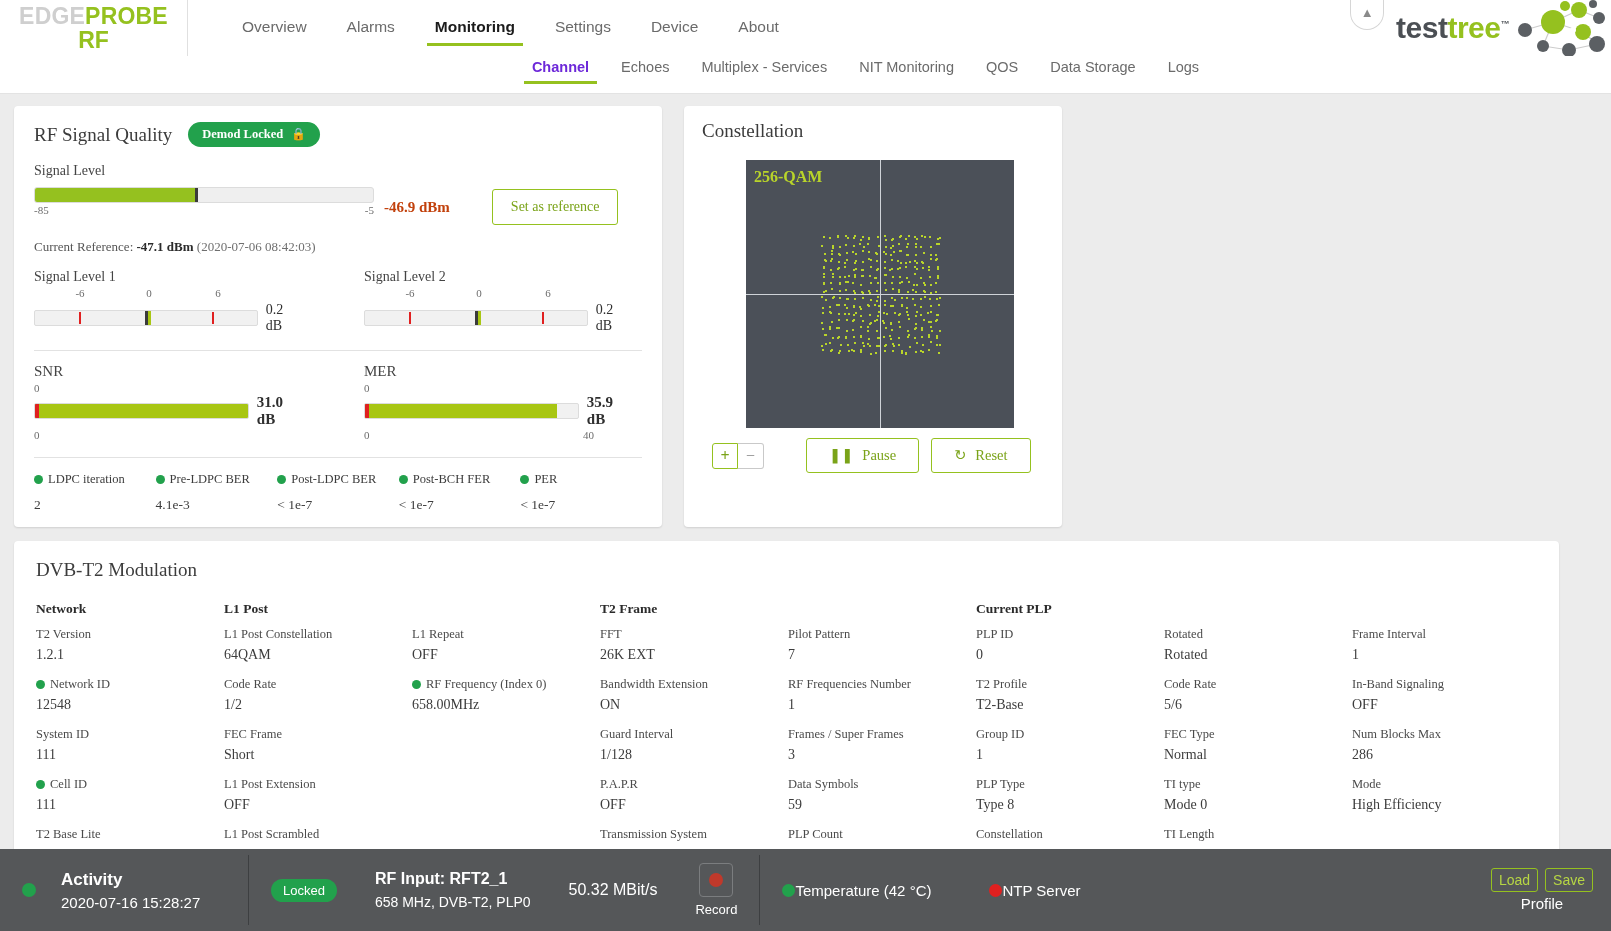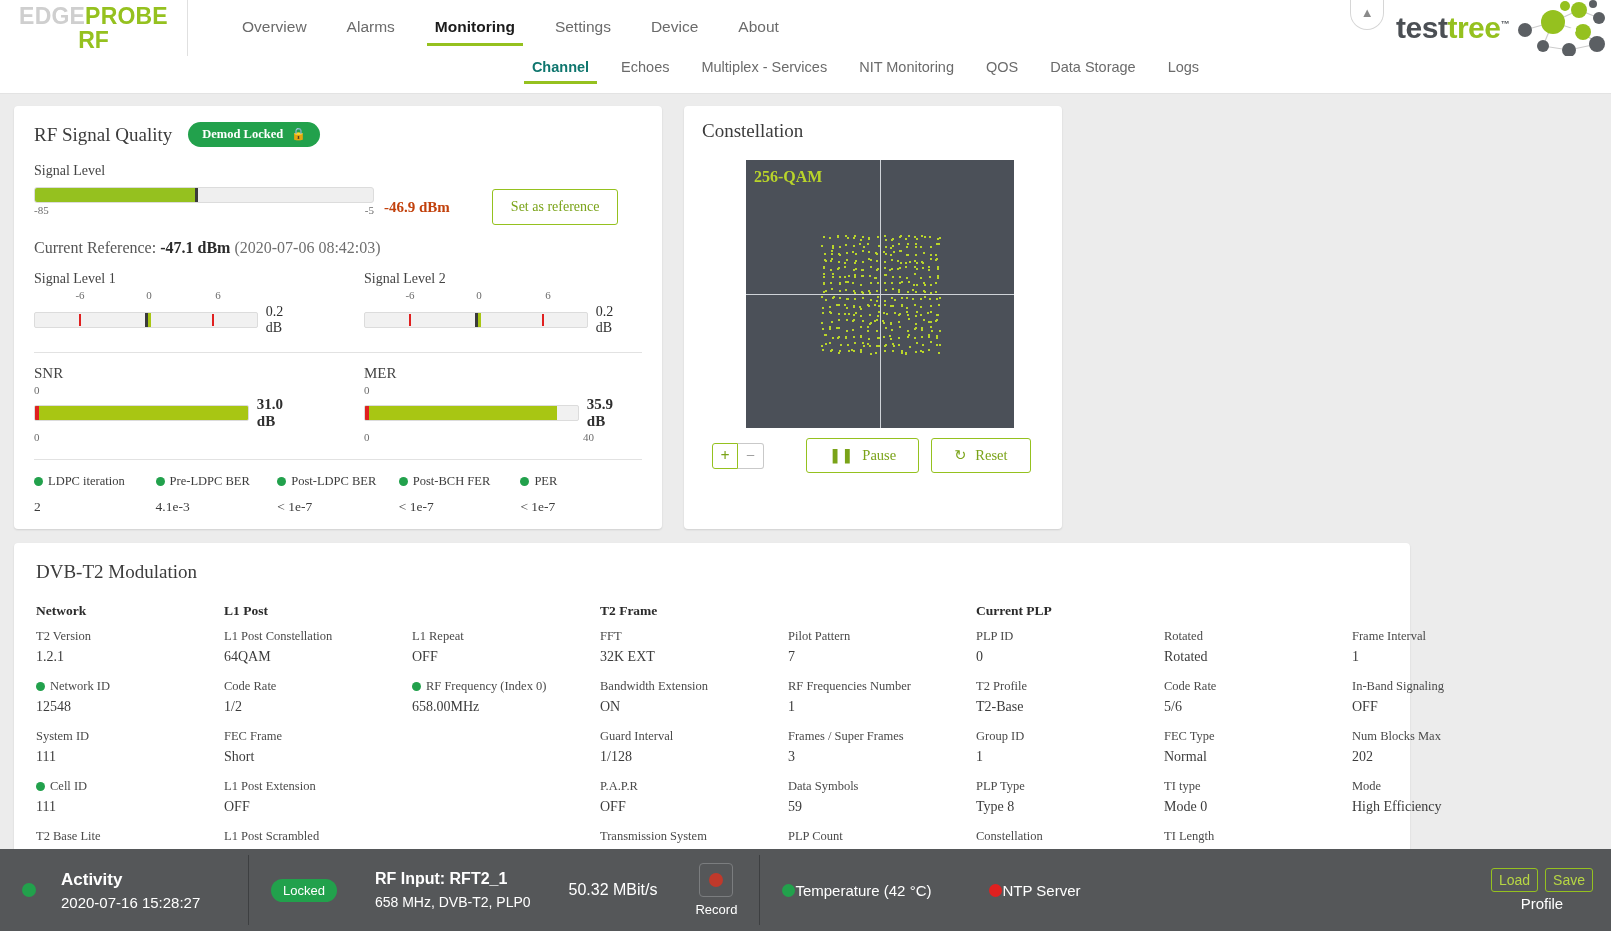--- a/index.html
+++ b/index.html
@@ -32,21 +32,21 @@
   .tt-text { font-size: 30px; font-weight: bold; letter-spacing: -0.5px; }
   .tt-test { color: #4b4f54; }
   .tt-tree { color: #95c11f; }
   .tt-tm { font-size: 9px; color: #4b4f54; vertical-align: super; }
 
   
   .subnav { height: 38px; background: #fff; display: flex; align-items: flex-start; justify-content: center;
             border-bottom: 1px solid #e3e3e3; flex: 0 0 auto; padding-left: 120px; }
   .subnav a { font-size: 14.5px; color: #6b6b6b; text-decoration: none; padding: 3px 16px 9px 16px;
               position: relative; display: inline-block; }
-  .subnav a.active { color: #0f766e; font-weight: bold; }
+  .subnav a.active { color: #6d28d9; font-weight: bold; }
   .subnav a.active::after { content: ""; position: absolute; left: 8px; right: 8px; bottom: 0; height: 3px; background: #95c11f; }
 
   
   .content { flex: 1 1 auto; padding: 12px 14px 0 14px; background: #ececec; overflow: hidden; }
   .row-top { display: flex; gap: 22px; align-items: stretch; }
   .card { background: #fff; border-radius: 4px; box-shadow: 0 1px 2px rgba(0,0,0,.12); font-family: Liberation Serif, serif; }
 
   .card-rf { width: 648px; padding: 16px 20px 14px 20px; }
   .card-const { width: 378px; padding: 14px 18px 14px 18px; }
 
@@ -62,21 +62,21 @@
   .bar-wrap { width: 340px; position: relative; }
   .bar-outer { height: 16px; background: #efefef; border: 1px solid #dcdcdc; border-radius: 3px; position: relative; overflow: hidden; }
   .bar-fill { height: 100%; background: #95c11f; }
   .bar-cursor { position: absolute; top: 0; width: 3px; height: 100%; background: #3b3b3b; }
   .bar-scale { display: flex; justify-content: space-between; font-size: 11px; color: #6c6c6c; margin-top: 1px; }
   .lvl-value { font-size: 15px; font-weight: bold; color: #c2410c; padding-top: 12px; }
   .btn-outline { border: 1px solid #95c11f; color: #7aa318; background: #fff; font-size: 14px;
                  padding: 9px 18px; border-radius: 3px; cursor: pointer; font-family: inherit; }
   .btn-ref-wrap { margin-left: 32px; padding-top: 2px; }
 
-  .ref-line { font-size: 16px; color: #555; margin-top: 14px; }
+  .ref-line { font-size: 13px; color: #555; margin-top: 14px; }
   .ref-line b { color: #2b2b2b; }
   .ref-line .muted { color: #6f6f6f; }
 
   .two-col { display: flex; gap: 62px; margin-top: 14px; }
   .mini { width: 268px; }
   .mini-title { font-size: 14px; color: #444; }
   .mini-ticks { position: relative; height: 15px; font-size: 11px; color: #6c6c6c; margin-top: 2px; width: 230px; }
   .mini-ticks span { position: absolute; transform: translateX(-50%); }
   .mini-row { display: flex; align-items: center; gap: 8px; }
   .mini-bar { width: 230px; height: 16px; background: #f1f1f1; border: 1px solid #dcdcdc; border-radius: 2px; position: relative; }
@@ -117,21 +117,21 @@
   .const-ctrls { display: flex; align-items: center; margin: 10px 0 0 10px; gap: 0; }
   .zbtn { width: 26px; height: 26px; font-size: 16px; background: #fff; cursor: pointer; font-family: inherit;
           display: flex; align-items: center; justify-content: center; }
   .zbtn.plus { border: 1px solid #95c11f; color: #7aa318; border-radius: 3px 0 0 3px; font-weight: bold; }
   .zbtn.minus { border: 1px solid #c9c9c9; color: #8b8b8b; border-left: none; border-radius: 0 3px 3px 0; }
   .const-actions { display: flex; gap: 12px; margin-left: 42px; }
   .cbtn { border: 1px solid #95c11f; color: #7aa318; background: #fff; border-radius: 3px; font-size: 14.5px;
           padding: 8px 22px; cursor: pointer; font-family: inherit; display: inline-flex; align-items: center; gap: 9px; }
 
   
-  .card-dvb { margin-top: 14px; padding: 18px 22px 20px 22px; width: 1396px; }
+  .card-dvb { margin-top: 14px; padding: 18px 22px 20px 22px; width: 1545px; }
   .dvb-title { font-size: 19px; color: #3c3c3c; }
   .dvb-grid { display: flex; margin-top: 20px; }
   .grp { display: flex; }
   .grp-col { width: 188px; }
   .grp-head { font-size: 13.5px; font-weight: bold; color: #2b2b2b; height: 26px; }
   .f-label { font-size: 12.5px; color: #4a4a4a; display: flex; align-items: center; gap: 5px; }
   .f-value { font-size: 14px; color: #3c3c3c; margin-top: 5px; margin-bottom: 13px; min-height: 17px; }
 
   
   .footer { height: 82px; background: #555759; color: #fff; display: flex; align-items: stretch; flex: 0 0 auto; }
@@ -867,21 +867,21 @@
               </div>
               <div class="f-value"></div>
             </div>
           </div>
           <div class="grp">
             <div class="grp-col">
               <div class="grp-head">T2 Frame</div>
               <div class="f-label">
                 <span>FFT</span>
               </div>
-              <div class="f-value">32K EXT</div>
+              <div class="f-value">26K EXT</div>
               <div class="f-label">
                 <span>Bandwidth Extension</span>
               </div>
               <div class="f-value">ON</div>
               <div class="f-label">
                 <span>Guard Interval</span>
               </div>
               <div class="f-value">1/128</div>
               <div class="f-label">
                 <span>P.A.P.R</span>
@@ -969,21 +969,21 @@
                 <span>Frame Interval</span>
               </div>
               <div class="f-value">1</div>
               <div class="f-label">
                 <span>In-Band Signaling</span>
               </div>
               <div class="f-value">OFF</div>
               <div class="f-label">
                 <span>Num Blocks Max</span>
               </div>
-              <div class="f-value">202</div>
+              <div class="f-value">286</div>
               <div class="f-label">
                 <span>Mode</span>
               </div>
               <div class="f-value">High Efficiency</div>
               <div class="f-label">
                 <span></span>
               </div>
               <div class="f-value"></div>
             </div>
           </div>

